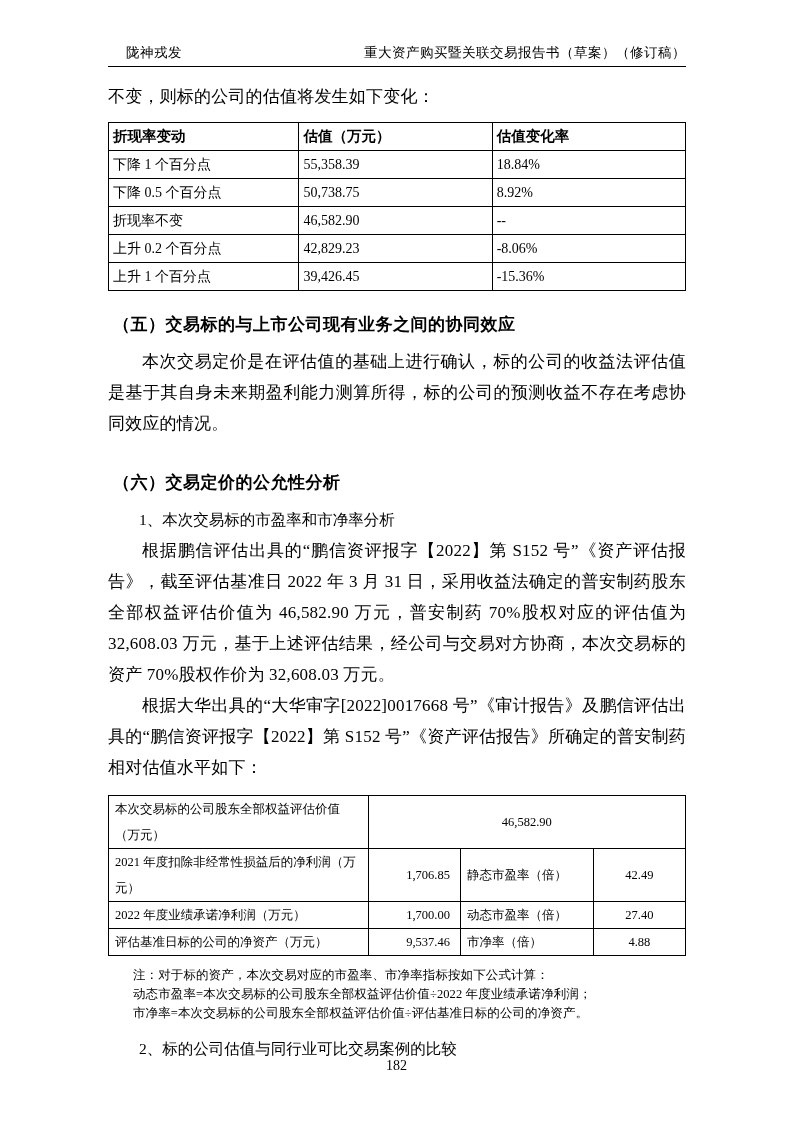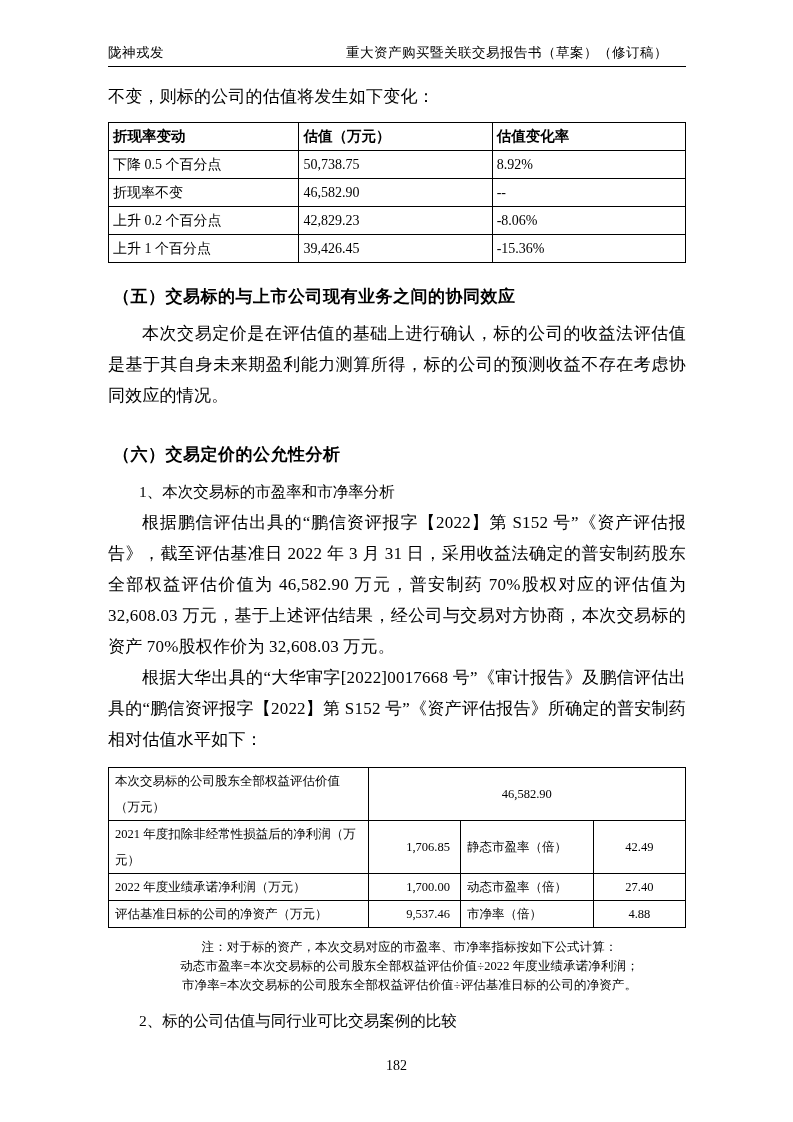--- a/index.html
+++ b/index.html
@@ -21,21 +21,21 @@
   .content {
     position: absolute;
     left: 108px;
     top: 44px;
     width: 578px;
   }
   
   .doc-header {
     display: flex;
     align-items: baseline;
-    justify-content: flex-start;
+    justify-content: flex-end;
     font-size: 13.5px;
     letter-spacing: 0.5px;
     padding-bottom: 4px;
   }
   .doc-header .left {
     white-space: nowrap;
   }
   .doc-header .right {
     margin-left: 182px;
     white-space: nowrap;
@@ -114,21 +114,20 @@
   table.t2 td.mid   { text-align: left;  width: 23%; }
   table.t2 td.num2  { text-align: center; width: 16%; }
   table.t2 td.wide  { text-align: center; }
 
   
   .note {
     font-size: 12.5px;
     line-height: 19px;
     margin-top: 10px;
     letter-spacing: 0.1px;
-    text-align: center;
   }
   .note .l1 { text-indent: 2em; }
 
   .footer-page {
     position: absolute;
     left: 0;
     right: 0;
     bottom: 48px;
     text-align: center;
     font-size: 14px;
@@ -153,20 +152,25 @@
     <table class="t1">
       <thead>
         <tr>
           <td>折现率变动</td>
           <td>估值（万元）</td>
           <td>估值变化率</td>
         </tr>
       </thead>
       <tbody>
         <tr>
+          <td>下降 1 个百分点</td>
+          <td>55,358.39</td>
+          <td>18.84%</td>
+        </tr>
+        <tr>
           <td>下降 0.5 个百分点</td>
           <td>50,738.75</td>
           <td>8.92%</td>
         </tr>
         <tr>
           <td>折现率不变</td>
           <td>46,582.90</td>
           <td>--</td>
         </tr>
         <tr>

